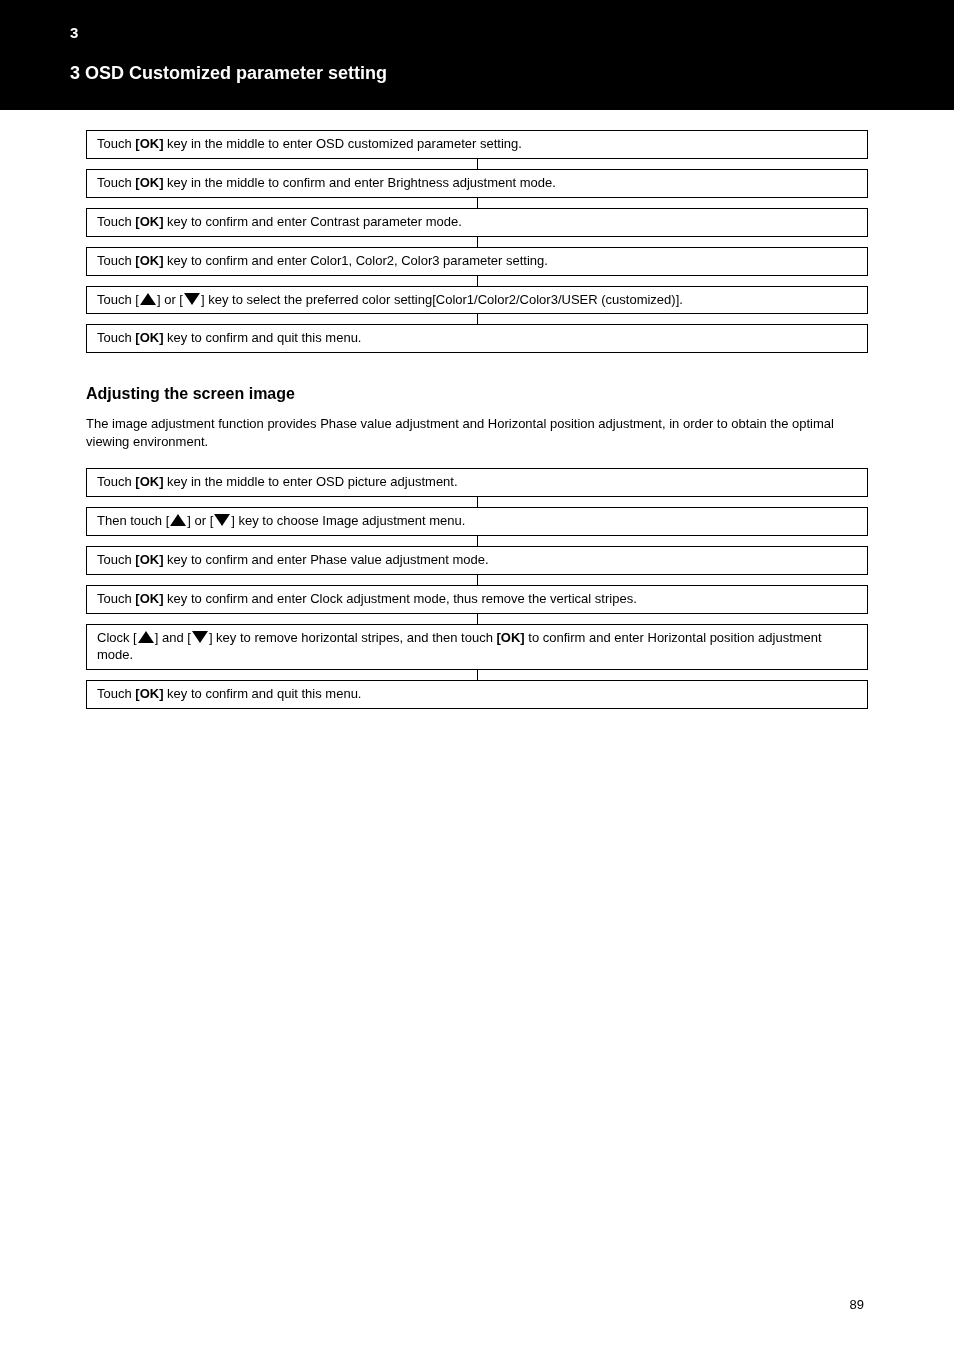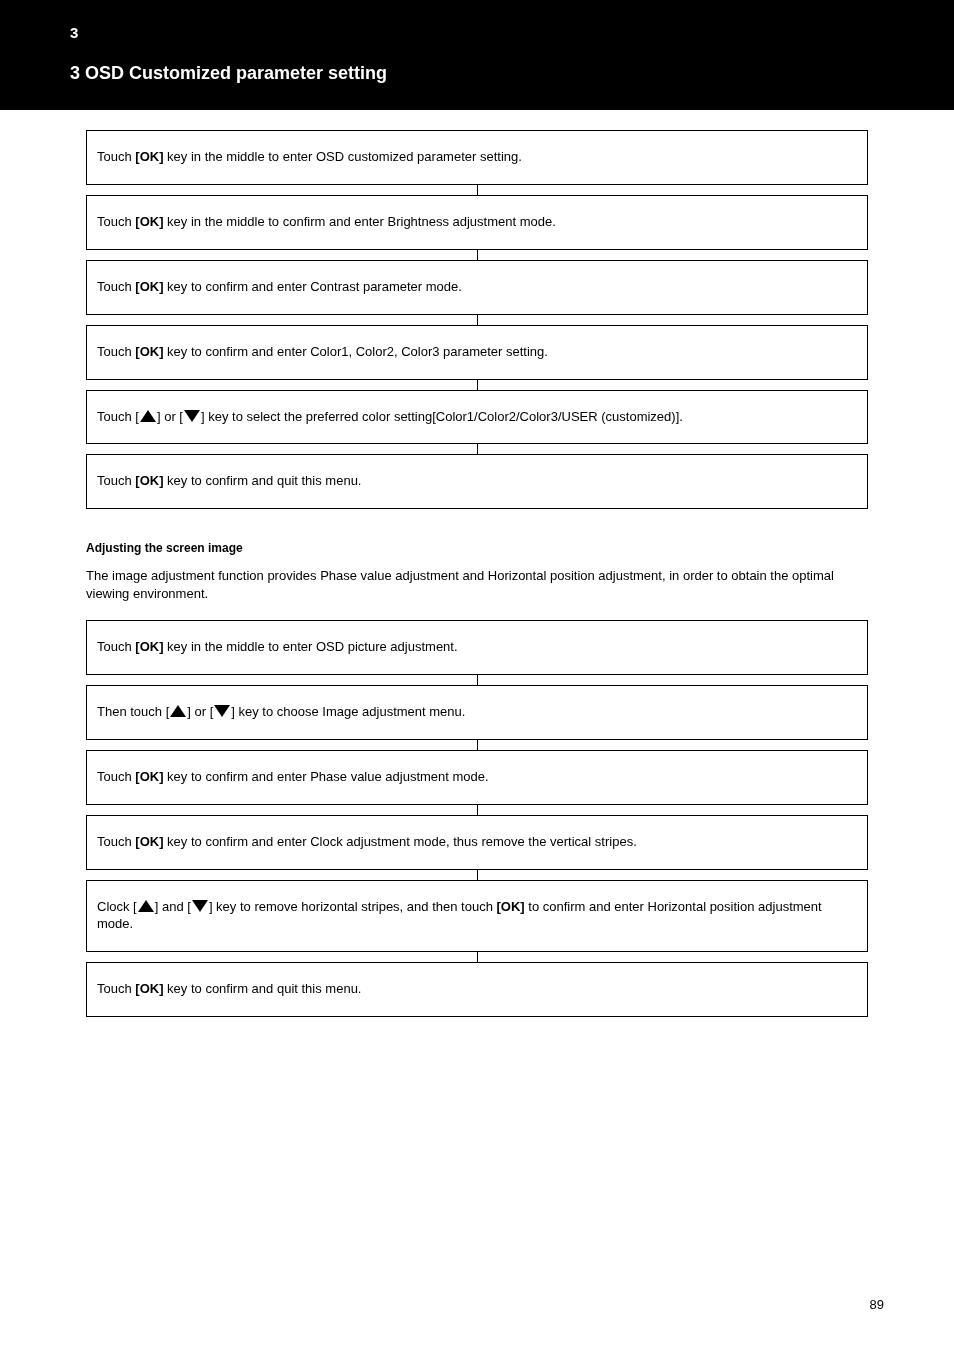--- a/index.html
+++ b/index.html
@@ -24,44 +24,44 @@
   .header-title {
     font-size: 18px;
     font-weight: bold;
     margin-top: 22px;
   }
   .content {
     padding: 20px 86px 0 86px;
   }
   .box {
     border: 1px solid #000;
-    padding: 18px 10px;
+    padding: 5px 10px;
     font-size: 13px;
     line-height: 1.3;
   }
   .connector {
     width: 1px;
     height: 10px;
     background: #000;
     margin: 0 auto;
   }
   .section-title {
-    font-size: 12px;
+    font-size: 16px;
     font-weight: bold;
     margin: 32px 0 12px 0;
   }
   .section-sub {
     font-size: 13px;
     margin-bottom: 18px;
     line-height: 1.35;
   }
   .pagenum {
     position: absolute;
     bottom: 40px;
-    right: 70px;
+    right: 90px;
     font-size: 13px;
   }
   .tri {
     display: inline-block;
     vertical-align: -2px;
   }
   .bold { font-weight: bold; }
 </style>
 </head>
 <body>

